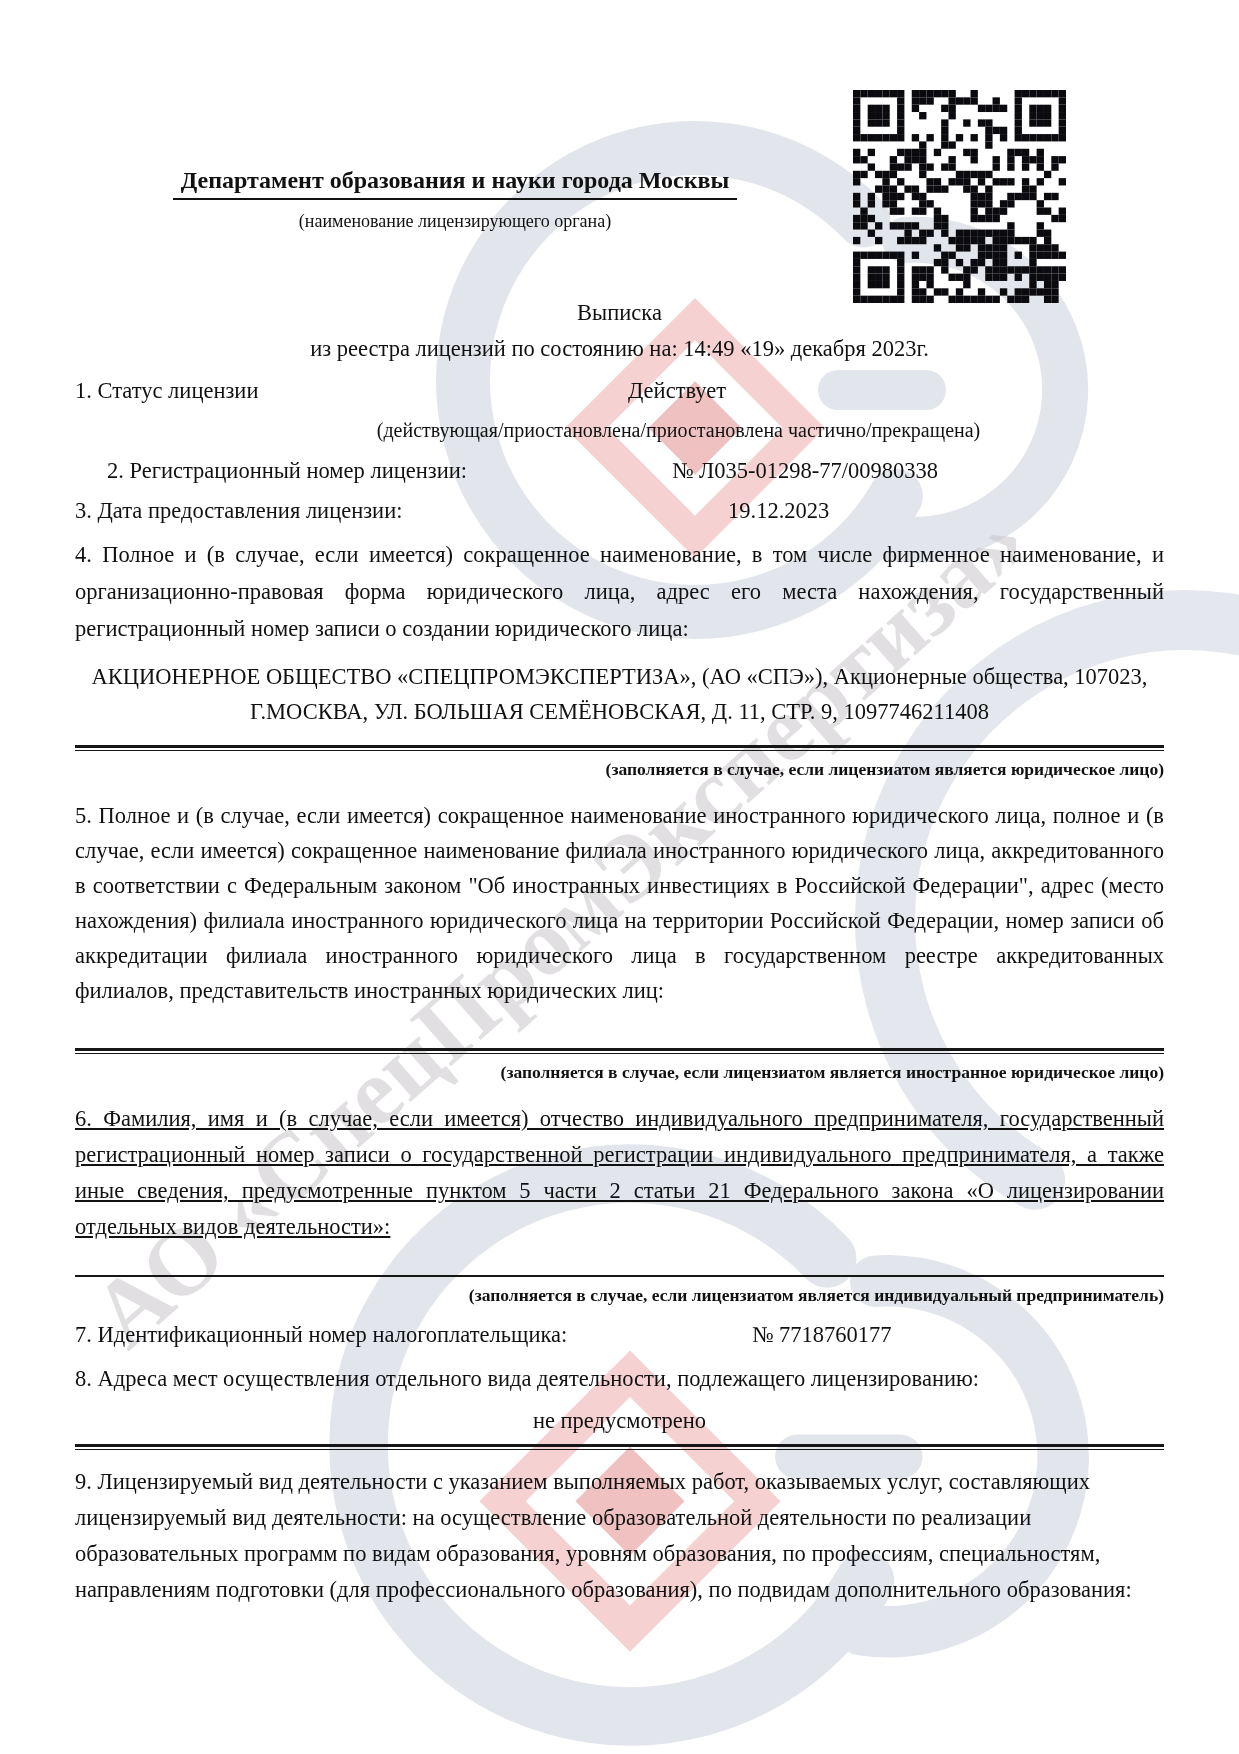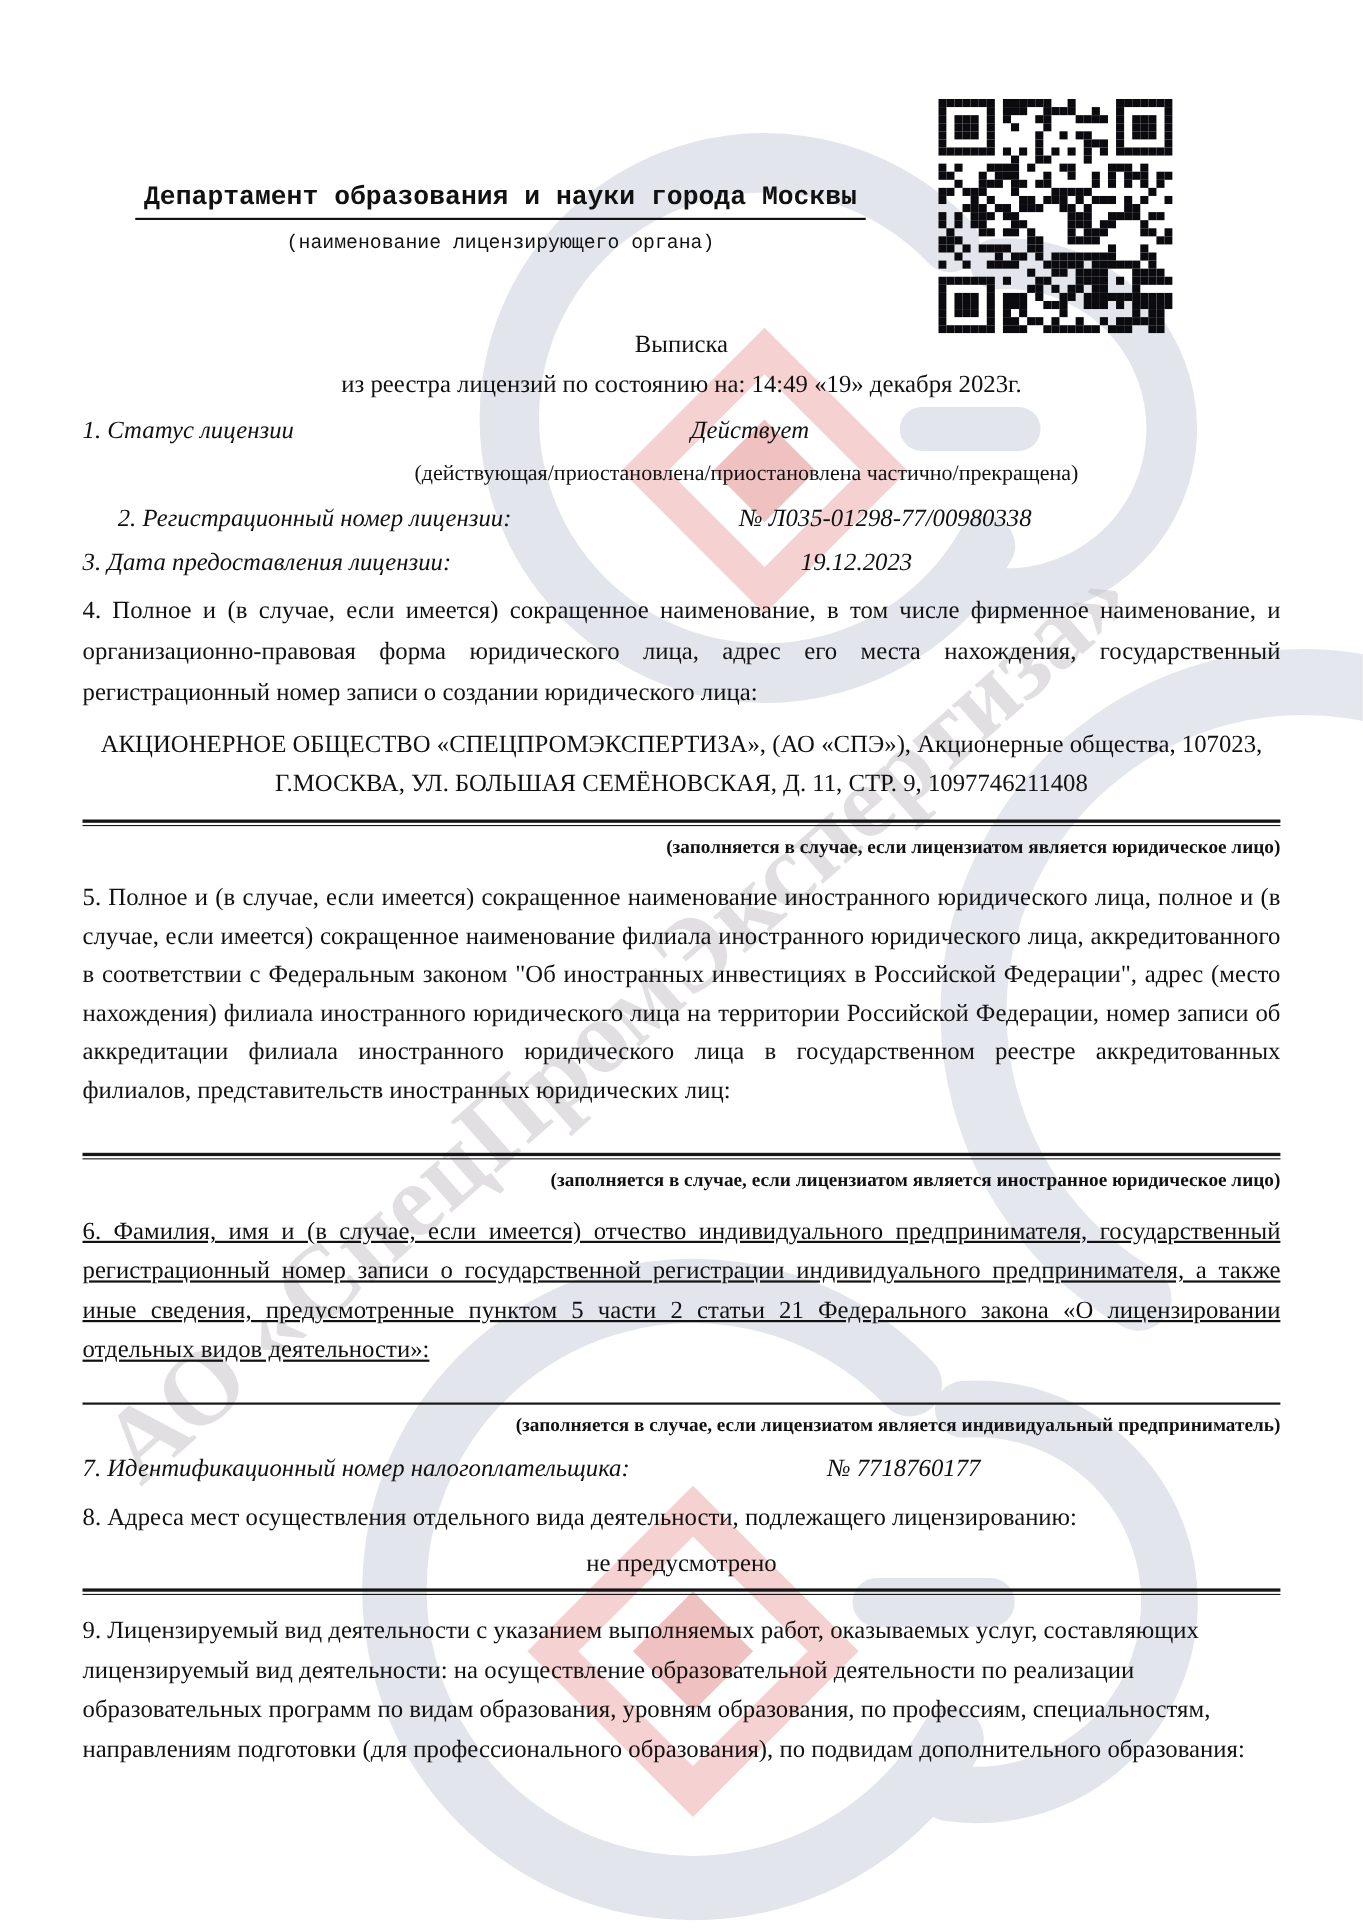--- a/index.html
+++ b/index.html
@@ -9,32 +9,32 @@
     background:#ffffff;
     overflow:hidden;
     font-family:"Liberation Serif","DejaVu Serif",serif;
     color:#111111;
     font-size:22.5px;
   }
   .wm{position:absolute;left:0;top:0;z-index:0;pointer-events:none;}
   .qr{position:absolute;left:853px;top:90px;width:213px;height:213px;z-index:2;}
   .content{position:absolute;left:75px;right:75px;top:0;z-index:2;}
 
-  .header{width:760px;margin-top:165px;text-align:center;font-family:Liberation Mono, monospace;}
+  .header{width:760px;margin-top:165px;text-align:center;}
   .authority{
     display:inline-block;
     font-weight:bold;font-size:24px;line-height:30px;
     border-bottom:2.5px solid #111;padding:0 8px 3px 8px;
   }
   .authority-note{font-size:18px;line-height:26px;margin-top:8px;}
 
   .doc-title{text-align:center;line-height:30px;margin-top:64px;}
   .doc-subtitle{text-align:center;line-height:30px;margin-top:6px;}
 
-  .row{position:relative;line-height:30px;height:30px;font-style:italic;}
+  .row{position:relative;line-height:30px;height:30px;}
   .row .val{position:absolute;top:0;white-space:nowrap;}
   .r1{margin-top:12px;} .r1 .val{left:553px;}
   .r2{margin-top:12px;margin-left:32px;} .r2 .val{left:565px;}
   .r3{margin-top:10px;} .r3 .val{left:653px;}
   .r7{margin-top:12px;} .r7 .val{left:677px;}
 
   .status-note{font-size:20px;line-height:28px;text-align:center;padding-left:118px;margin-top:10px;}
 
   .para{ text-align:justify;line-height:37px;margin-top:10px;}
   .para5{line-height:35px;margin-top:16px;}

